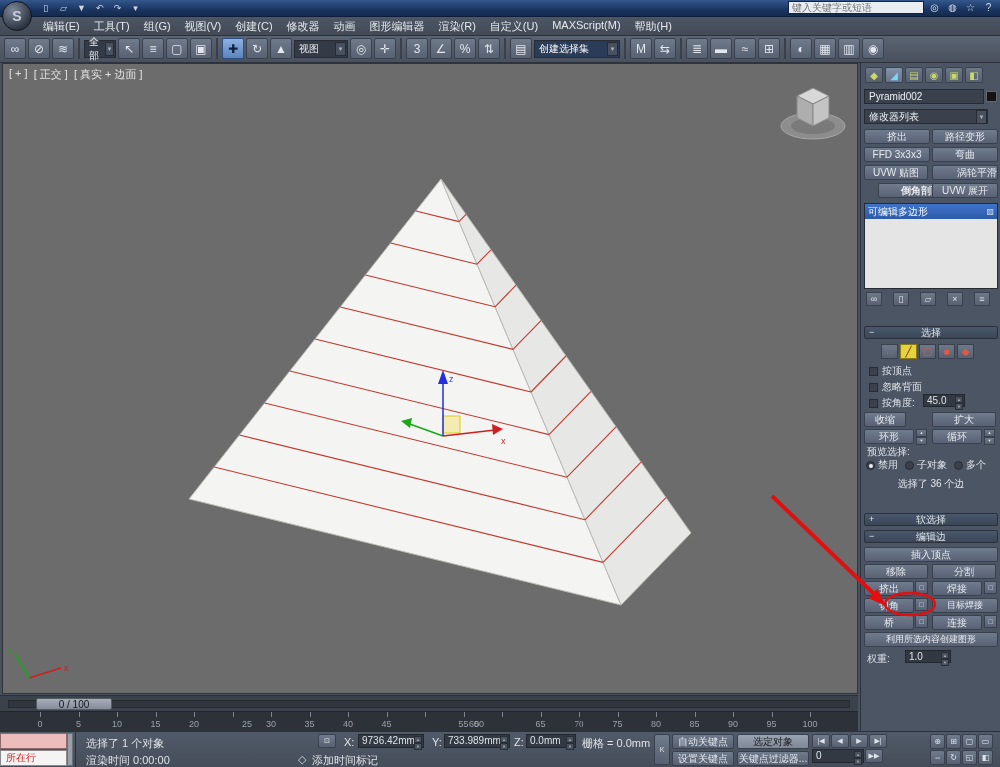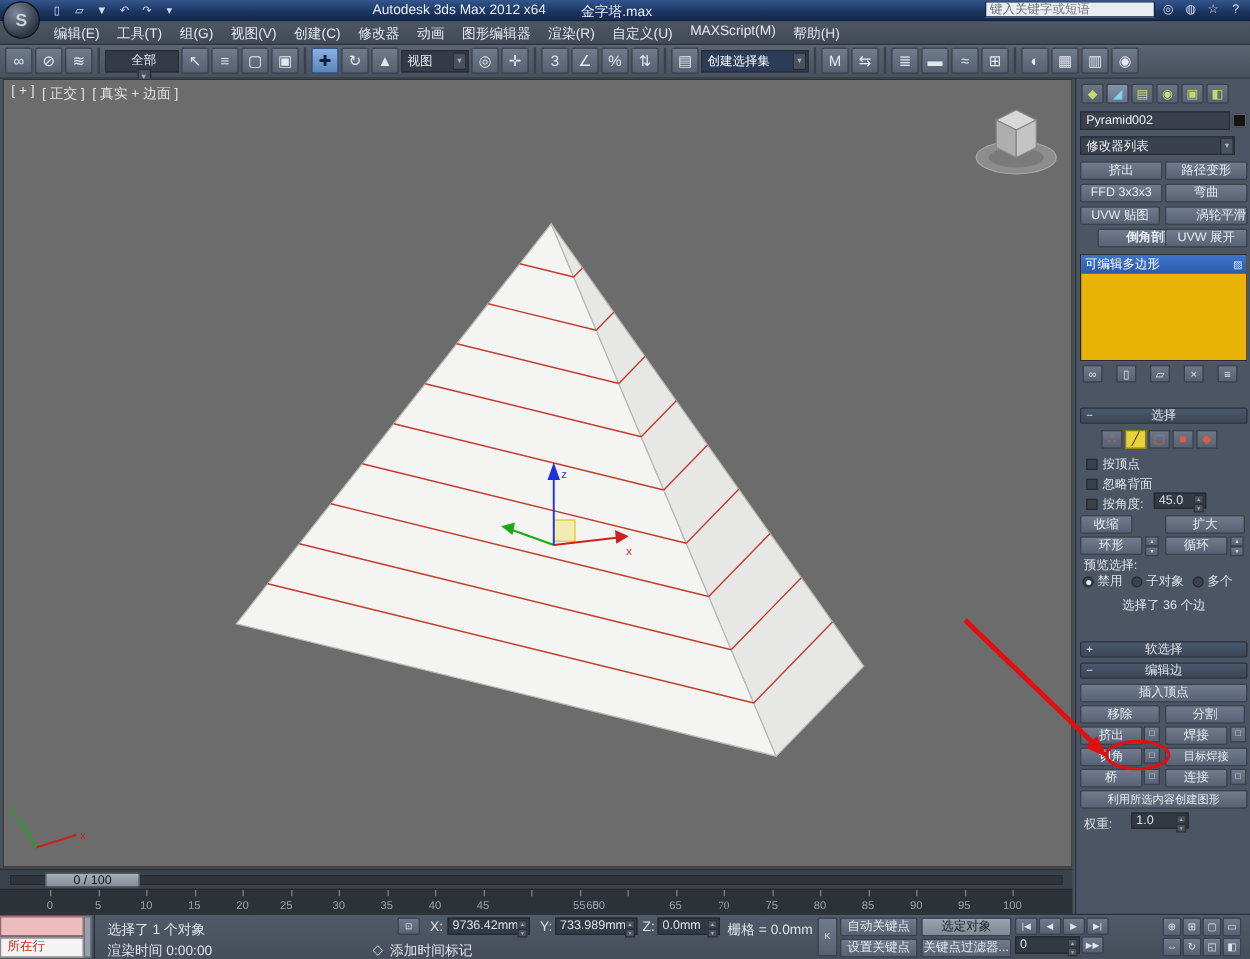--- a/index.html
+++ b/index.html
@@ -59,21 +59,21 @@
   
   #panel{position:absolute;left:860px;top:63px;width:140px;height:668px;background:#4c5564;border-left:1px solid #2c323c;overflow:hidden;}
   #panel-tabs{position:absolute;left:4px;top:4px;display:flex;gap:2px;}
   .ptab{width:18px;height:16px;border:1px solid #39414e;border-radius:2px;background:linear-gradient(#68embedded,#57617 2);background:linear-gradient(#6b7687,#566070);color:#c9d86a;font-size:10px;display:flex;align-items:center;justify-content:center;}
   .ptab.active{background:linear-gradient(#8593a8,#68748b);color:#7fd4ef;}
   .pfield{position:absolute;background:#3a404c;border:1px solid #262b34;color:#eceff4;}
   #objname{left:3px;top:26px;width:120px;height:15px;font-size:10px;line-height:13px;padding:0 4px;}
   #objcolor{position:absolute;left:125px;top:28px;width:11px;height:11px;background:#141414;border:1px solid #666;}
   #modlist{left:3px;top:46px;width:124px;height:15px;display:flex;justify-content:space-between;align-items:center;padding-left:4px;font-size:10px;}
   .pbtn{position:absolute;height:15px;background:linear-gradient(#707b8d,#586274);border:1px solid #39414e;border-radius:2px;font-size:10px;color:#e6eaef;text-align:center;line-height:13px;overflow:hidden;white-space:nowrap;}
-  #stackbox{position:absolute;left:3px;top:140px;width:134px;height:86px;background:#eab308;border:1px solid #262b34;}
+  #stackbox{position:absolute;left:3px;top:140px;width:134px;height:86px;background:#e5e5e5;border:1px solid #262b34;}
   #stackrow{height:15px;background:linear-gradient(#3f74cc,#2c5aa8);color:#fff;font-size:10px;line-height:14px;padding:0 3px;display:flex;justify-content:space-between;align-items:center;}
   #stacktools{position:absolute;left:3px;top:229px;display:flex;gap:11px;padding-left:2px;}
   .stool{width:16px;height:14px;border:1px solid #39414e;background:linear-gradient(#6e7889,#576172);color:#dfe4ea;font-size:9px;display:flex;align-items:center;justify-content:center;}
   .rollhead{position:absolute;left:3px;width:134px;height:13px;background:linear-gradient(#49586c,#3c4656);border:1px solid #2b313c;border-radius:2px;font-size:10px;color:#dfe4ea;text-align:center;line-height:11px;}
   .rollhead .pm{position:absolute;left:4px;top:0;font-size:9px;}
   #subobj{position:absolute;left:20px;top:281px;display:flex;gap:2px;}
   .subicon{width:17px;height:15px;border:1px solid #39414e;background:linear-gradient(#6e7889,#576172);display:flex;align-items:center;justify-content:center;font-size:10px;color:#d85c4a;}
   .subicon.active{background:#e8d23c;color:#5a2d18;border-color:#8a7a1a;}
   .chk{position:absolute;display:flex;align-items:center;gap:4px;font-size:10px;color:#dfe4ea;white-space:nowrap;}
   .chkbox{width:9px;height:9px;background:#3a404c;border:1px solid #262b34;flex:none;}
@@ -92,24 +92,20 @@
 
 <div id="titlebar">
   <div id="qat">
       <span class="qicon">▯</span>
       <span class="qicon">▱</span>
       <span class="qicon">▼</span>
       <span class="qicon">↶</span>
       <span class="qicon">↷</span>
       <span class="qicon">▾</span>
     </div>
-  <div id="title-text">
-    <span>Autodesk 3ds Max  2012 x64</span>
-    <span>金字塔.max</span>
-  </div>
   <div id="infocenter">
     <input id="search-input" placeholder="键入关键字或短语" style="">
     <span id="ic-icons" style="display:flex;gap:3px">
         <span class="icicon">◎</span>
         <span class="icicon">◍</span>
         <span class="icicon">☆</span>
         <span class="icicon">?</span>
       </span>
   </div>
 </div>
@@ -131,21 +127,21 @@
       <div class="menu-item">帮助(H)</div>
     </div>
 </div>
 
 <div id="toolbar">
   <div id="toolbar-items">
       <div class="ticon">∞</div>
       <div class="ticon">⊘</div>
       <div class="ticon">≋</div>
       <div class="tsep"></div>
-      <div class="tcombo" style="width: 59px; flex-direction: column;">
+      <div class="tcombo" style="width: 32px;">
         <span>全部</span>
         <span class="tarrow">▼</span>
       </div>
       <div class="ticon">↖</div>
       <div class="ticon">≡</div>
       <div class="ticon">▢</div>
       <div class="ticon">▣</div>
       <div class="tsep"></div>
       <div class="ticon active">✚</div>
       <div class="ticon">↻</div>
@@ -383,21 +379,21 @@
     <div class="rtick" style="left: 40px;">0</div>
     <div class="rtickmark" style="left: 78.5px;"></div>
     <div class="rtick" style="left: 78.5px;">5</div>
     <div class="rtickmark" style="left: 117px;"></div>
     <div class="rtick" style="left: 117px;">10</div>
     <div class="rtickmark" style="left: 155.5px;"></div>
     <div class="rtick" style="left: 155.5px;">15</div>
     <div class="rtickmark" style="left: 194px;"></div>
     <div class="rtick" style="left: 194px;">20</div>
     <div class="rtickmark" style="left: 232.5px;"></div>
-    <div class="rtick" style="left: 229px;">25</div>
+    <div class="rtick" style="left: 247px;">25</div>
     <div class="rtickmark" style="left: 271px;"></div>
     <div class="rtick" style="left: 271px;">30</div>
     <div class="rtickmark" style="left: 309.5px;"></div>
     <div class="rtick" style="left: 309.5px;">35</div>
     <div class="rtickmark" style="left: 348px;"></div>
     <div class="rtick" style="left: 348px;">40</div>
     <div class="rtickmark" style="left: 386.5px;"></div>
     <div class="rtick" style="left: 386.5px;">45</div>
     <div class="rtickmark" style="left: 425px;"></div>
     <div class="rtick" style="left: 425px; margin-left: 43px;">50</div>

